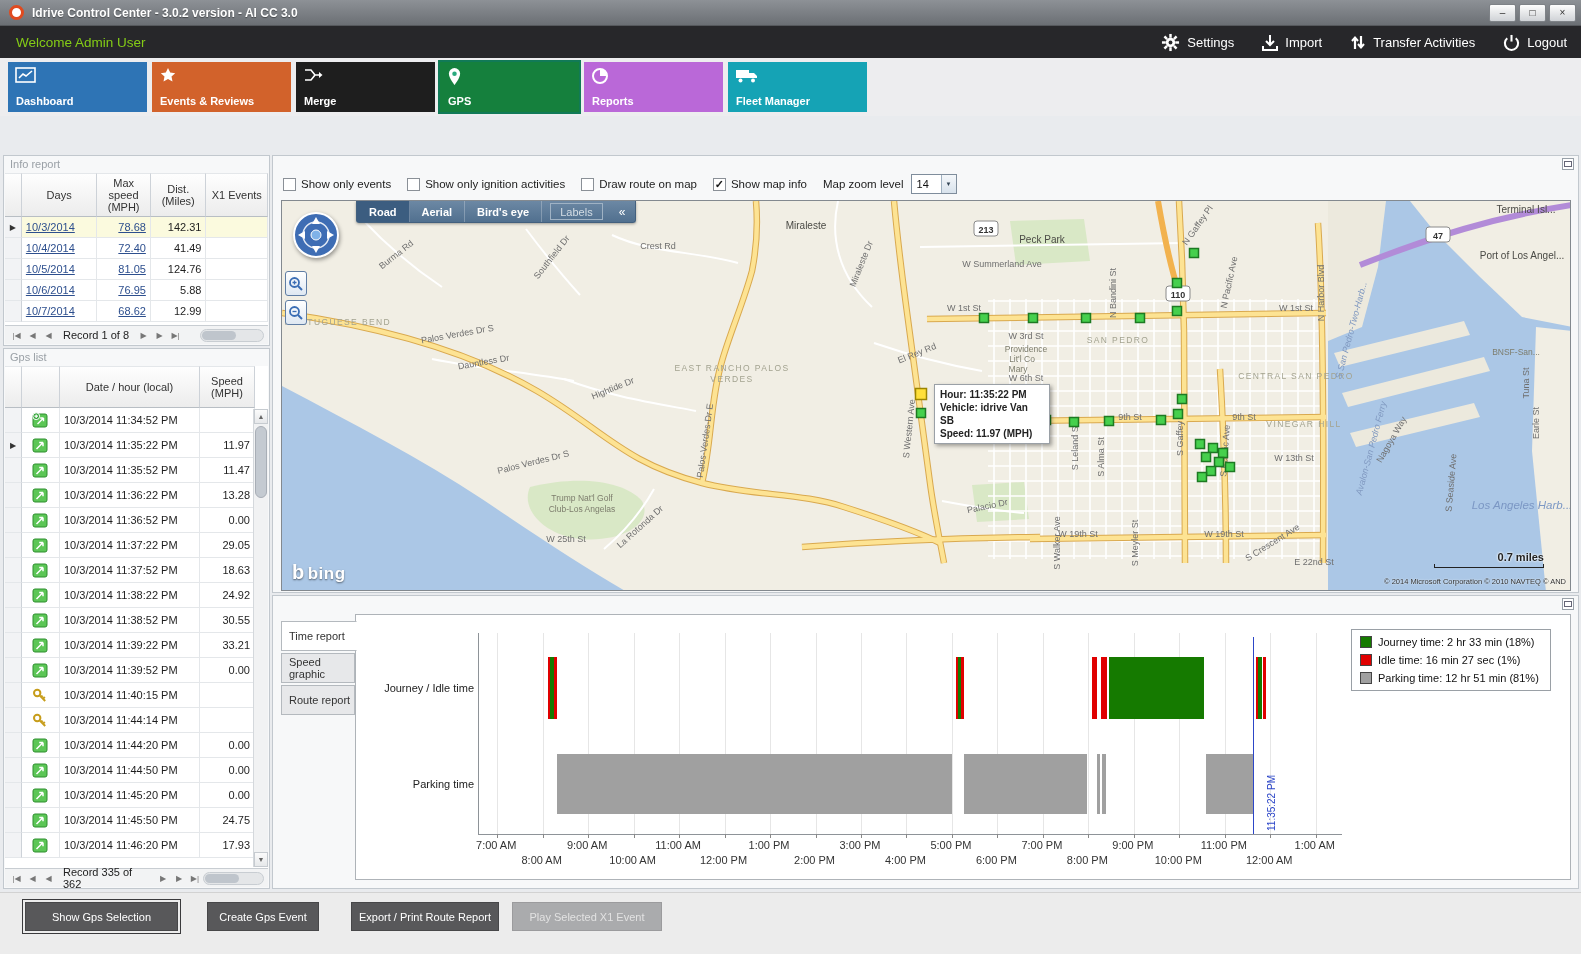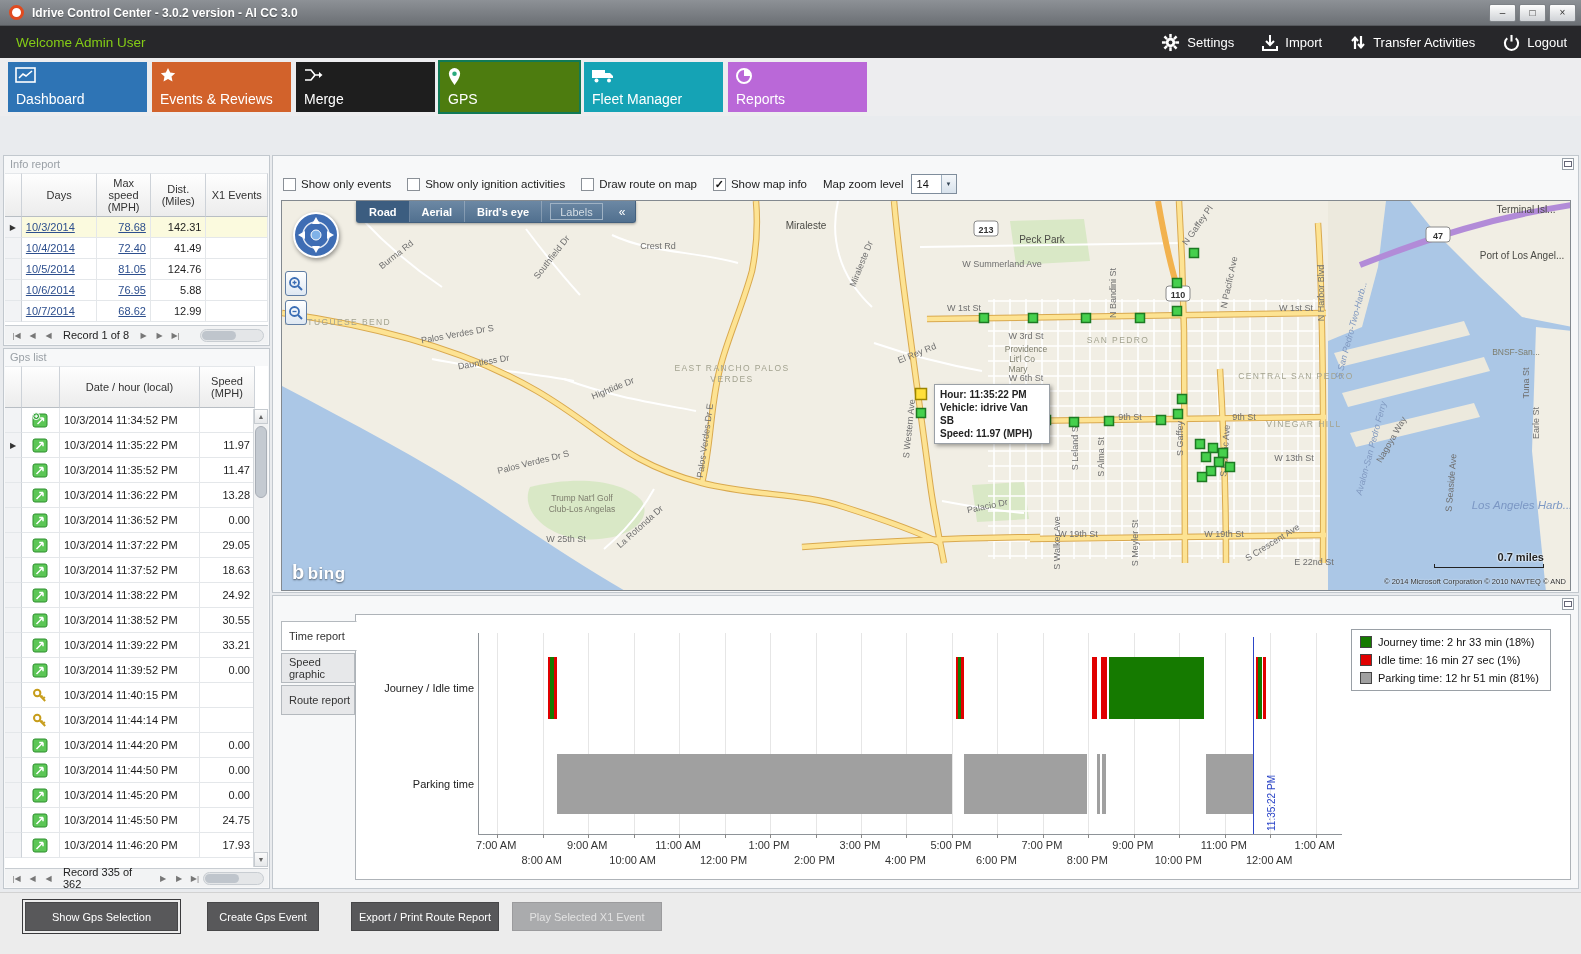--- a/index.html
+++ b/index.html
@@ -20,21 +20,21 @@
   .topbar-actions{position:absolute;right:14px;top:0;height:32px;display:flex;align-items:center;gap:28px;}
   .tb-action{display:flex;align-items:center;gap:7px;color:#fff;font-size:13px;cursor:default;}
   .tb-action svg{display:block;}
 
   
   .tilebar{position:absolute;left:0;top:58px;width:100%;height:58px;background:#ededef;}
   .tiles{position:absolute;left:8px;top:4px;display:flex;gap:5px;}
   .tile{position:relative;width:139px;height:50px;color:#fff;}
   .tile.selected{outline:2px solid #117a57;outline-offset:0;}
   .tile-icon{position:absolute;left:7px;top:5px;}
-  .tile-label{position:absolute;left:8px;bottom:5px;font-size:14px;font-weight:normal;}
+  .tile-label{position:absolute;left:8px;bottom:5px;font-size:11px;font-weight:bold;}
 
   
   .pagetitlebar{position:absolute;left:0;top:116px;width:100%;height:39px;background:#f0f1f2;display:flex;align-items:center;}
   .back-btn{width:30px;height:30px;border-radius:50%;border:2px solid #9ba0a6;background:#fafafa;margin-left:14px;display:flex;align-items:center;justify-content:center;}
   .page-title{font-size:17px;color:#3c3c3c;margin-left:12px;}
 
   
   .panel{position:absolute;background:#f7f8f9;border:1px solid #c2c8ce;}
   .panel-title{font-size:11px;color:#9aa0a6;padding:2px 6px;height:16px;}
   .pcollapse{position:absolute;top:2px;right:4px;width:12px;height:12px;border:1px solid #98a0a8;background:#fff;}
@@ -210,42 +210,42 @@
             </svg></span>
           <span class="tile-label">Events &amp; Reviews</span>
         </div>
         <div class="tile" style="background: rgb(30, 30, 30);">
           <span class="tile-icon"><svg width="21" height="16" viewBox="0 0 21 16">
               <path d="M2 3h6l4 5h6M2 13h6l4-5" stroke="#fff" fill="none" stroke-width="1.6"></path>
               <path d="M16 5l3.5 3-3.5 3z" fill="#fff"></path>
             </svg></span>
           <span class="tile-label">Merge</span>
         </div>
-        <div class="tile selected" style="background: #4d7c0f;">
+        <div class="tile selected" style="background: #15803d;">
           <span class="tile-icon"><svg width="15" height="19" viewBox="0 0 16 20">
               <path d="M8 1a6 6 0 0 1 6 6c0 4.5-6 12-6 12S2 11.5 2 7a6 6 0 0 1 6-6z" fill="#fff"></path>
               <circle cx="8" cy="7" r="2.4" fill="#2aaa7e"></circle>
             </svg></span>
           <span class="tile-label">GPS</span>
+        </div>
+        <div class="tile" style="background: rgb(186, 104, 216);">
+          <span class="tile-icon"><svg width="18" height="18" viewBox="0 0 18 18">
+              <circle cx="9" cy="9" r="7" fill="none" stroke="#fff" stroke-width="2"></circle>
+              <path d="M9 2a7 7 0 0 1 7 7H9z" fill="#fff"></path>
+            </svg></span>
+          <span class="tile-label">Reports</span>
         </div>
         <div class="tile" style="background: rgb(21, 163, 181);">
           <span class="tile-icon"><svg width="24" height="17" viewBox="0 0 24 17">
               <rect x="1" y="3" width="13" height="8" fill="#fff"></rect>
               <path d="M14 6h5l3 3v2h-8z" fill="#fff"></path>
               <circle cx="5.5" cy="13.5" r="2" fill="#fff"></circle>
               <circle cx="18" cy="13.5" r="2" fill="#fff"></circle>
             </svg></span>
           <span class="tile-label">Fleet Manager</span>
-        </div>
-        <div class="tile" style="background: rgb(186, 104, 216);">
-          <span class="tile-icon"><svg width="18" height="18" viewBox="0 0 18 18">
-              <circle cx="9" cy="9" r="7" fill="none" stroke="#fff" stroke-width="2"></circle>
-              <path d="M9 2a7 7 0 0 1 7 7H9z" fill="#fff"></path>
-            </svg></span>
-          <span class="tile-label">Reports</span>
         </div>
       </div>
   </div>
 
 
   <div class="panel info-panel">
     <div class="panel-title">Info report</div>
     <div class="grid" id="info-grid">
         <div class="g-header">
           <div class="g-hcell" style="width: 17px; height: 44px;"></div>

